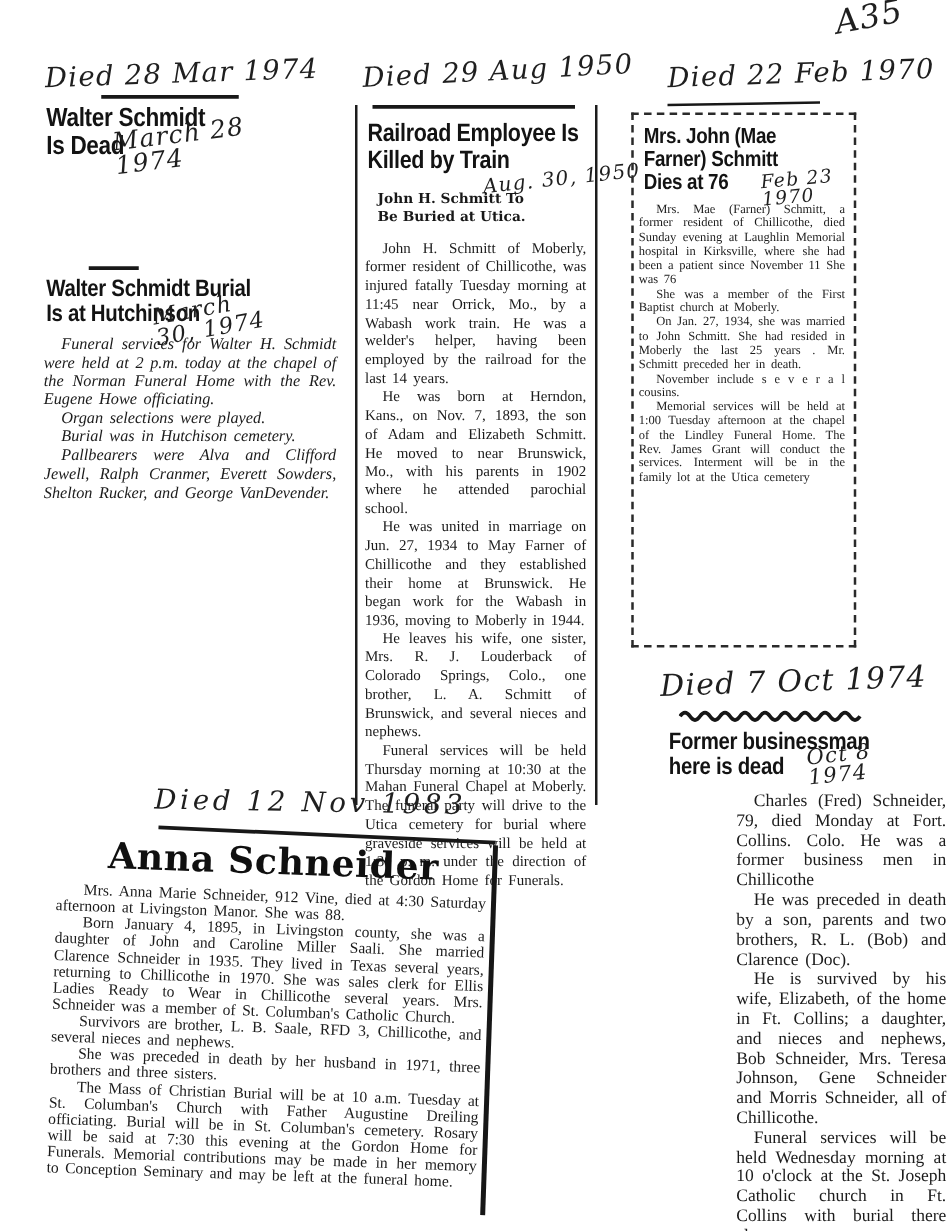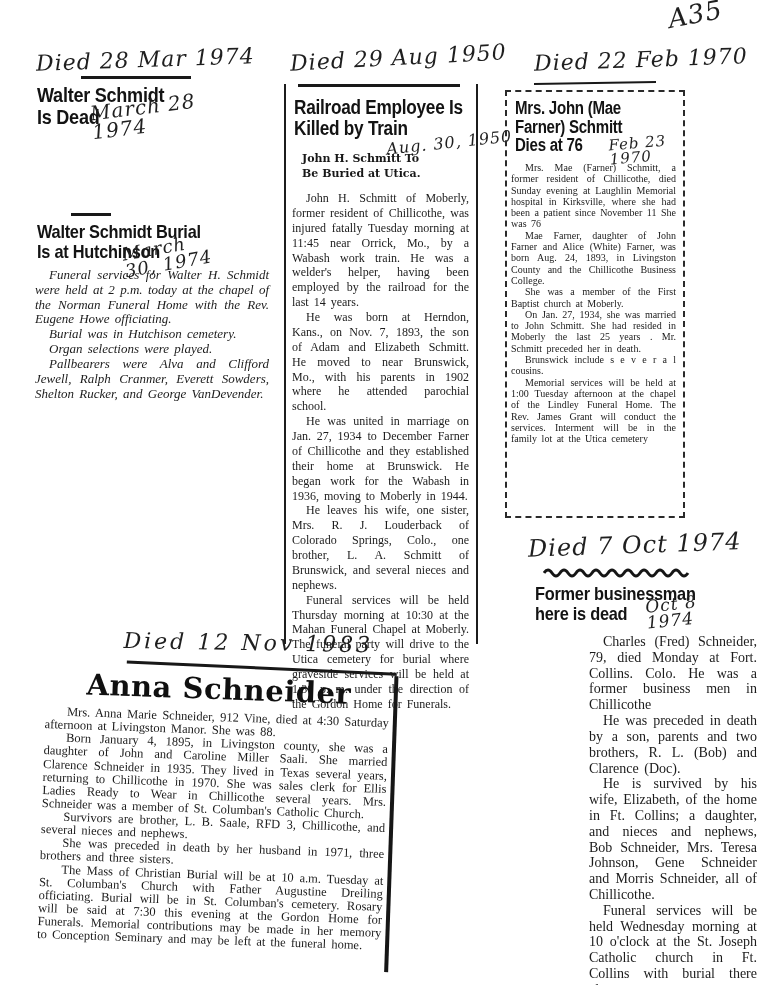--- a/index.html
+++ b/index.html
@@ -94,59 +94,58 @@
 Is Dead</div>
     <div class="hw" style="left:58px; top:26px; font-size:20px; transform:rotate(-7deg);">March 28
 1974</div>
     <div class="rule" style="left:38px; top:141px; width:40px; height:2.5px;"></div>
     <div class="headline" style="left:4px; top:150px; font-size:19px; width:235px;">Walter Schmidt Burial
 Is at Hutchinson</div>
     <div class="hw" style="left:90px; top:166px; font-size:18px; transform:rotate(-10deg);">March
 30, 1974</div>
     <div class="body" style="left:2px; top:196px; width:234px; font-size:13px; line-height:1.14;font-style:italic;">
       <p>Funeral services for Walter H. Schmidt were held at 2 p.m. today at the chapel of the Norman Funeral Home with the Rev. Eugene Howe officiating.</p>
+      <p>Organ selections were played.</p>
       <p>Burial was in Hutchison cemetery.</p>
-      <p>Organ selections were played.</p>
       <p>Pallbearers were Alva and Clifford Jewell, Ralph Cranmer, Everett Sowders, Shelton Rucker, and George VanDevender.</p>
     </div>
   </div>
 
   <div class="hw" style="left:290px; top:48px; font-size:22px; transform:rotate(-3deg); white-space:nowrap;">Died 29 Aug 1950</div>
 
   <div class="rail-mid" style="left:284px; top:84px; width:190px; height:560px;">
     <div class="rule" style="left:12px; top:0px; width:162px; height:2.5px;"></div>
     <div class="headline" style="left:8px; top:13px; font-size:20px; width:205px;">Railroad Employee Is
 Killed by Train</div>
     <div class="hw" style="left:100px; top:51px; font-size:16px; transform:rotate(-6deg); white-space:nowrap;">Aug. 30, 1950</div>
     <div class="subhead" style="left:16px; top:68px; font-size:11px;">John H. Schmitt To
 Be Buried at Utica.</div>
     <div class="body" style="left:6px; top:107px; width:177px; font-size:12px; line-height:1.24;">
       <p>John H. Schmitt of Moberly, former resident of Chillicothe, was injured fatally Tuesday morning at 11:45 near Orrick, Mo., by a Wabash work train.  He was a welder's helper, having been employed by the railroad for the last 14 years.</p>
       <p>He was born at Herndon, Kans., on Nov. 7, 1893, the son of Adam and Elizabeth Schmitt.  He moved to near Brunswick, Mo., with his parents in 1902 where he attended parochial school.</p>
-      <p>He was united in marriage on Jan. 27, 1934 to December Farner of Chillicothe and they established their home at Brunswick.  He began work for the Wabash in 1936, moving to Moberly in 1944.</p>
+      <p>He was united in marriage on Jun. 27, 1934 to May Farner of Chillicothe and they established their home at Brunswick.  He began work for the Wabash in 1936, moving to Moberly in 1944.</p>
       <p>He leaves his wife, one sister, Mrs. R. J. Louderback of Colorado Springs, Colo., one brother, L. A. Schmitt of Brunswick, and several nieces and nephews.</p>
       <p>Funeral services will be held Thursday morning at 10:30 at the Mahan Funeral Chapel at Moberly. The funeral party will drive to the Utica cemetery for burial where graveside services will be held at 1:30 p. m. under the direction of the Gordon Home for Funerals.</p>
     </div>
   </div>
 
   <div class="hw" style="left:534px; top:50px; font-size:22px; transform:rotate(-2deg); white-space:nowrap;">Died 22 Feb 1970</div>
   <div class="rule" style="left:534px; top:82px; width:122px; height:2px; transform:rotate(-1deg);"></div>
 
   <div class="rail-dashed" style="left:505px; top:90px; width:176px; height:424px;">
     <div class="headline" style="left:8px; top:7px; font-size:17.5px; width:190px;">Mrs. John (Mae
 Farner) Schmitt
 Dies at 76</div>
     <div class="hw" style="left:102px; top:44px; font-size:15px; transform:rotate(-5deg);">Feb 23
 1970</div>
     <div class="body" style="left:4px; top:70px; width:165px; font-size:10px; line-height:1.13;">
       <p>Mrs. Mae (Farner) Schmitt, a former resident of Chillicothe, died Sunday evening at Laughlin Memorial hospital in Kirksville, where she had been a patient since November 11  She was 76</p>
-      <p>Mae Farner, daughter of John Farner and Alice (White) Farner, was born Aug. 24, 1893, in Livingston County and the Chillicothe Business College.</p>
       <p>She was a member of the First Baptist church at Moberly.</p>
       <p>On Jan. 27, 1934, she was married to John Schmitt.  She had resided in Moberly the last 25 years . Mr. Schmitt preceded her in death.</p>
-      <p>Brunswick include s e v e r a l cousins.</p>
+      <p>November include s e v e r a l cousins.</p>
       <p>Memorial services will be held at 1:00 Tuesday afternoon at the chapel of the Lindley Funeral Home.  The Rev. James Grant will conduct the services. Interment will be in the family lot at the Utica cemetery</p>
     </div>
   </div>
 
   <div class="hw" style="left:528px; top:534px; font-size:24px; transform:rotate(-2deg); white-space:nowrap;">Died 7 Oct 1974</div>
 
   <svg class="wavy" style="left:543px; top:566px;" width="154" height="12" viewBox="0 0 154 12">
     <path d="M1 7 q4 -6 8 0 t8 0 t8 0 t8 0 t8 0 t8 0 t8 0 t8 0 t8 0 t8 0 t8 0 t8 0 t8 0 t8 0 t8 0 t8 0 t8 0 t8 0" stroke="#161616" stroke-width="3" fill="none"></path>
   </svg>
 

